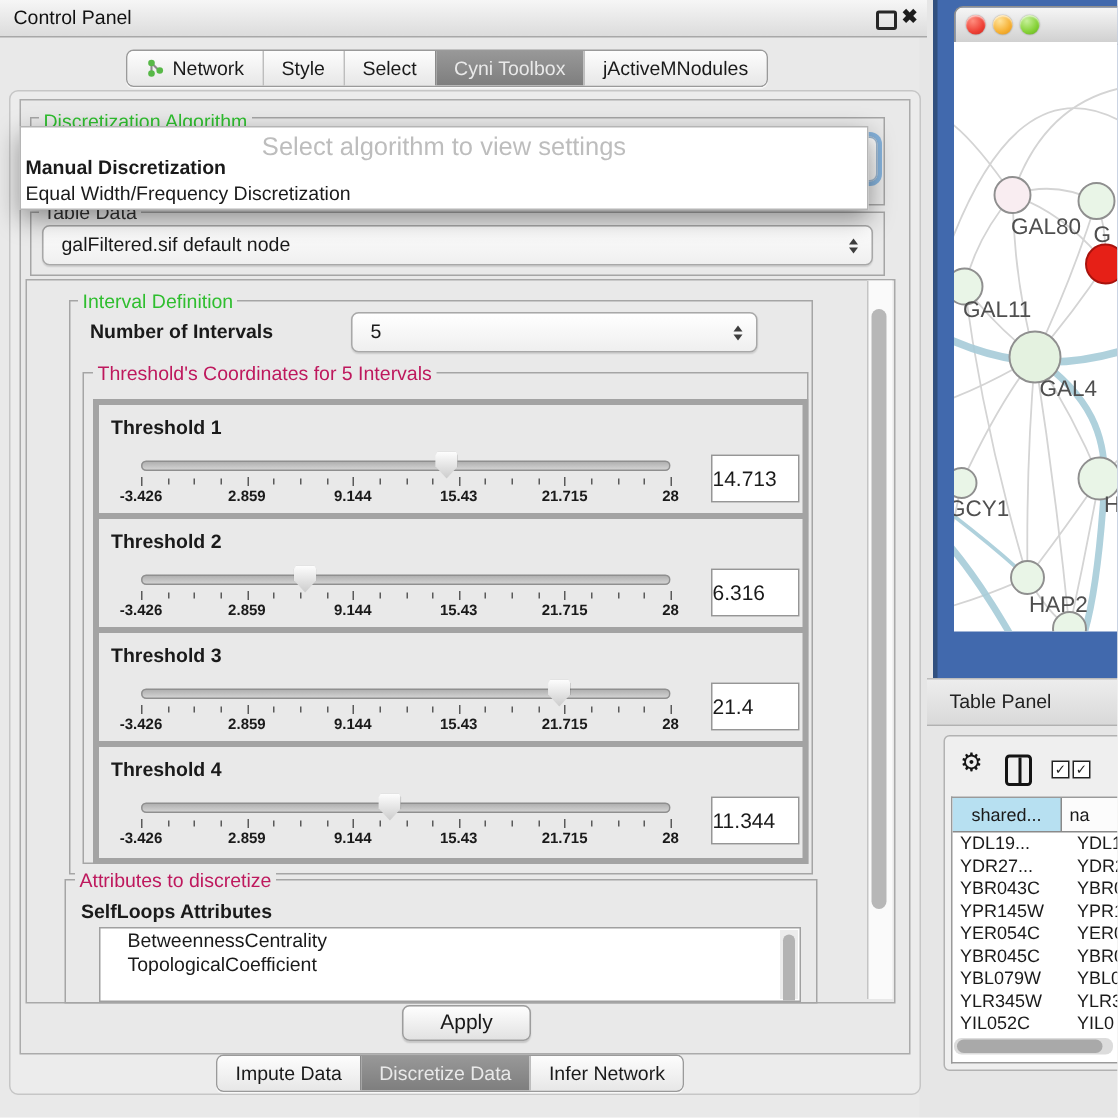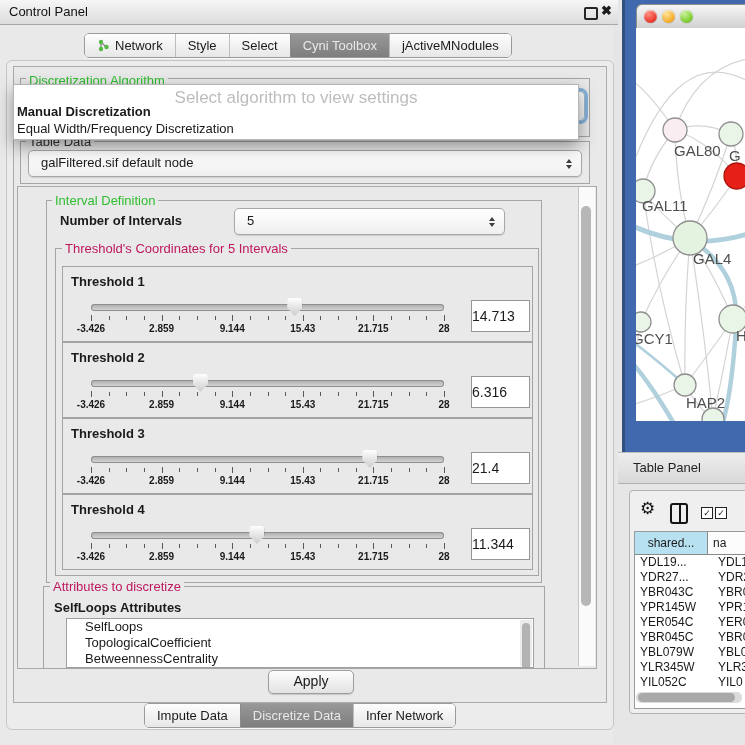--- a/index.html
+++ b/index.html
@@ -40,21 +40,21 @@
   .spin i{display:block;width:0;height:0;border-left:3.5px solid transparent;border-right:3.5px solid transparent;}
   .spin .up{border-bottom:4.5px solid #3e3e3e;}
   .spin .dn{border-top:4.5px solid #3e3e3e;}
 
   
   .scrollpane{left:17px;top:186px;width:578px;height:481px;border:1px solid #a9a9a9;background:#e9e9e9;}
   .vsb-track{left:578px;top:187px;width:16px;height:479px;background:#fafafa;border-left:1px solid #c4c4c4;}
   .vsb-thumb{left:581px;top:206px;width:10px;height:400px;background:#b7b7b7;border-radius:5px;}
 
   
-  .threshold{left:62px;width:469px;height:74px;border:1px solid #a3a3a3;background:#e9e9e9;}
+  .threshold{left:62px;width:469px;height:74px;border:4px solid #a3a3a3;background:#e9e9e9;}
   .th-label{left:8px;top:7px;font-size:13px;font-weight:bold;}
   .slider{left:28px;top:30px;width:353px;height:40px;position:absolute;}
   .track{position:absolute;left:0;top:7px;width:353px;height:7px;border-radius:4px;
          background:linear-gradient(#aaaaaa,#d9d9d9);box-shadow:inset 0 0 0 1px #8f8f8f;}
   .thumb{position:absolute;top:1px;width:15px;height:18px;background:linear-gradient(#fefefe,#cccccc);
          clip-path:polygon(10% 0,90% 0,100% 15%,100% 55%,50% 100%,0 55%,0 15%);
          filter:drop-shadow(0 0 1px rgba(0,0,0,.6));}
   .tick{position:absolute;top:19px;width:1px;height:4px;background:#5a5a5a;}
   .tick.major{top:18px;height:6px;}
   .tick-label{position:absolute;top:26px;font-size:10px;font-weight:bold;color:#1a1a1a;transform:translateX(-50%);white-space:nowrap;}
@@ -458,23 +458,22 @@
     <div class="th-value">11.344</div>
   </div>
 
   <div class="abs groupbox" style="left:43px;top:586px;width:500px;height:81px;"></div>
   <span class="abs legend blue" style="left:50px;top:579px;">Attributes to discretize</span>
   <span class="abs" style="left:54px;top:600px;font-size:13px;font-weight:bold;">SelfLoops Attributes</span>
   <div class="abs listbox">
     <div class="list-sb">
         <i></i>
       </div>
-  <div class="attr-item">SelfLoops</div>
+      <div class="attr-item">BetweennessCentrality</div>
       <div class="attr-item">TopologicalCoefficient</div>
-      <div class="attr-item">BetweennessCentrality</div>
     </div>
 
   <div class="abs apply-btn">Apply</div>
 
   <div class="abs seg-tabs bottom-tabs">
     <div class="seg">
         <span>Impute Data</span>
       </div>
     <div class="seg selected">
         <span>Discretize Data</span>

